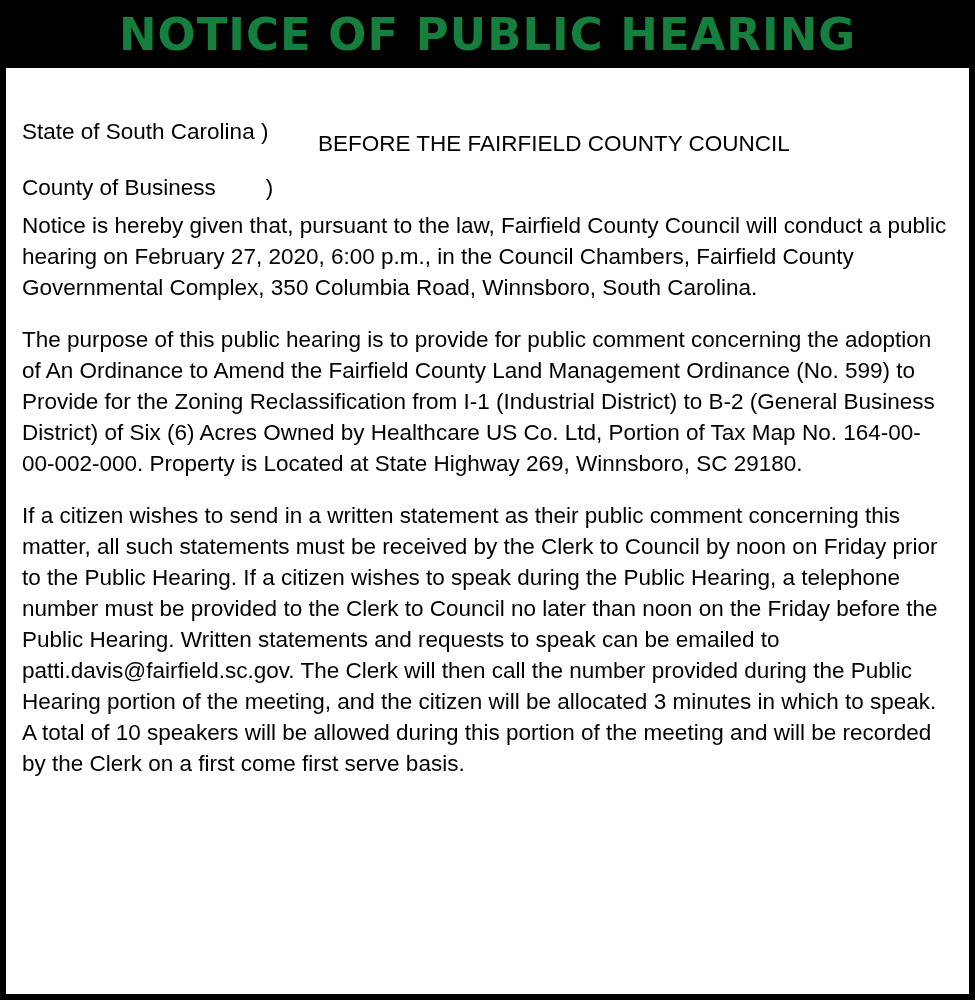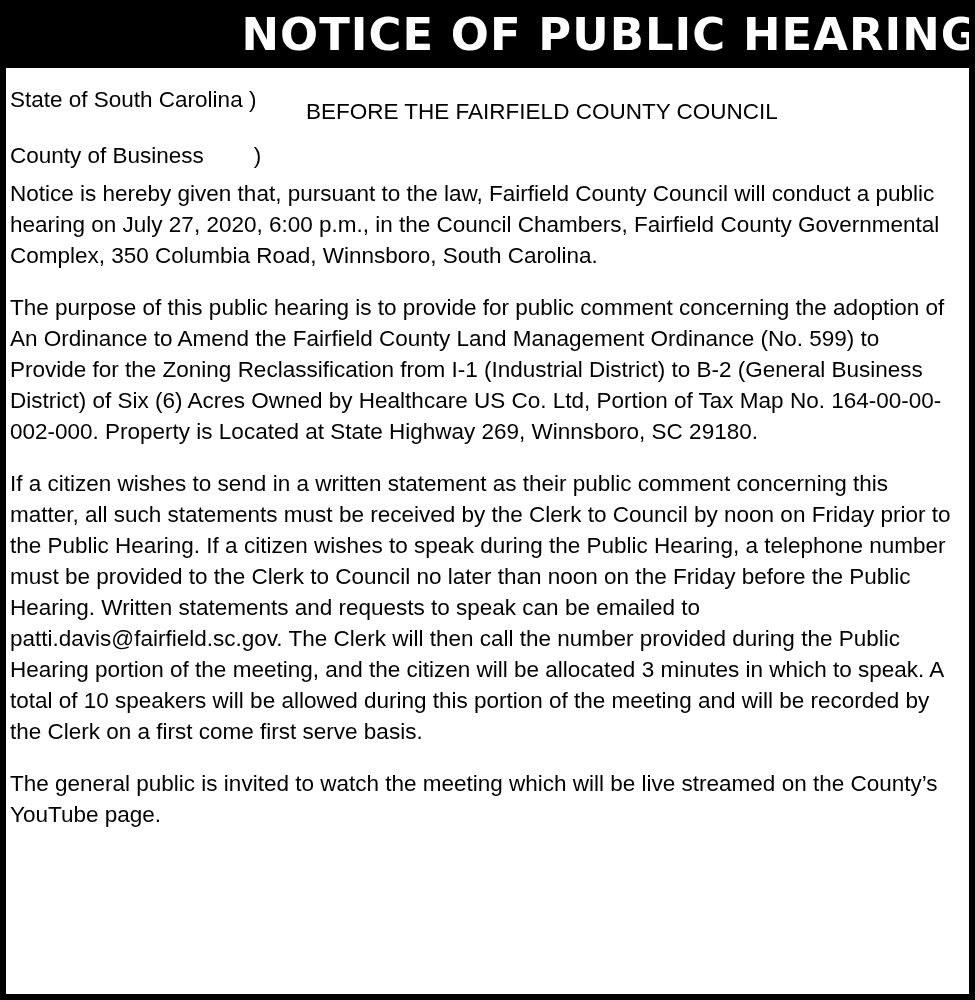--- a/index.html
+++ b/index.html
@@ -14,37 +14,38 @@
     width: 975px;
     height: 1000px;
     box-sizing: border-box;
     background: #ffffff;
     border: 6px solid #000000;
     position: relative;
     overflow: hidden;
   }
   .banner {
     background: #000000;
-    color: #ffffff;
-    text-align: right;
+    color: #15803d;
+    text-align: center;
     padding: 5px 0 9px 0;
     letter-spacing: 0px;
   }
   .banner-title {
     font-family: "DejaVu Sans", sans-serif;
     font-weight: bold;
     font-size: 44px;
     line-height: 48px;
     letter-spacing: 1px;
     text-transform: uppercase;
     display: block;
     transform: scaleX(1.02);
   }
   .body-wrap {
-    padding: 14px 18px 0 4px;
+    padding: 14px 18px 0 16px;
+    margin-top: 32px;
   }
   .caption-block {
     position: relative;
     height: 96px;
     font-size: 22.5px;
     line-height: 24px;
   }
   .cap-state {
     position: absolute;
     top: 6px;
@@ -86,22 +87,21 @@
   </div>
 
   <div class="body-wrap">
 
     <div class="caption-block">
       <span class="cap-state">State of South Carolina )</span>
       <span class="cap-before">BEFORE THE FAIRFIELD COUNTY COUNCIL</span>
       <span class="cap-county">County of Business        )</span>
     </div>
 
-    <p class="para">Notice is hereby given that, pursuant to the law, Fairfield County Council will conduct a public hearing on July 27, 2020, 6:00 p.m., in the Council Chambers, Fairfield County Governmental Complex, 350 Columbia Road, Winnsboro, South Carolina.</p>
+    <p class="para">Notice is hereby given that, pursuant to the law, Fairfield County Council will conduct a public hearing on February 27, 2020, 6:00 p.m., in the Council Chambers, Fairfield County Governmental Complex, 350 Columbia Road, Winnsboro, South Carolina.</p>
 
     <p class="para"><span>The purpose of this public hearing is to provide for public comment concerning the adoption of </span><span class="u">An Ordinance to Amend the Fairfield County Land Management Ordinance (No. 599) to Provide for the Zoning Reclassification from I-1 (Industrial District) to B-2 (General Business District) of Six (6) Acres Owned by Healthcare US Co. Ltd, Portion of Tax Map No. 164-00-00-002-000.  Property is Located at State Highway 269, Winnsboro, SC 29180.</span></p>
 
     <p class="para">If a citizen wishes to send in a written statement as their public comment concerning this matter, all such statements must be received by the Clerk to Council by noon on Friday prior to the Public Hearing.  If a citizen wishes to speak during the Public Hearing, a telephone number must be provided to the Clerk to Council no later than noon on the Friday before the Public Hearing.  Written statements and requests to speak can be emailed to patti.davis@fairfield.sc.gov.  The Clerk will then call the number provided during the Public Hearing portion of the meeting, and the citizen will be allocated 3 minutes in which to speak.  A total of 10 speakers will be allowed during this portion of the meeting and will be recorded by the Clerk on a first come first serve basis.</p>
 
-    <p class="para no-margin-last">The general public is invited to watch the meeting which will be live streamed on the County’s YouTube page.</p>
 
   </div>
 </div>
 
 </body></html>

